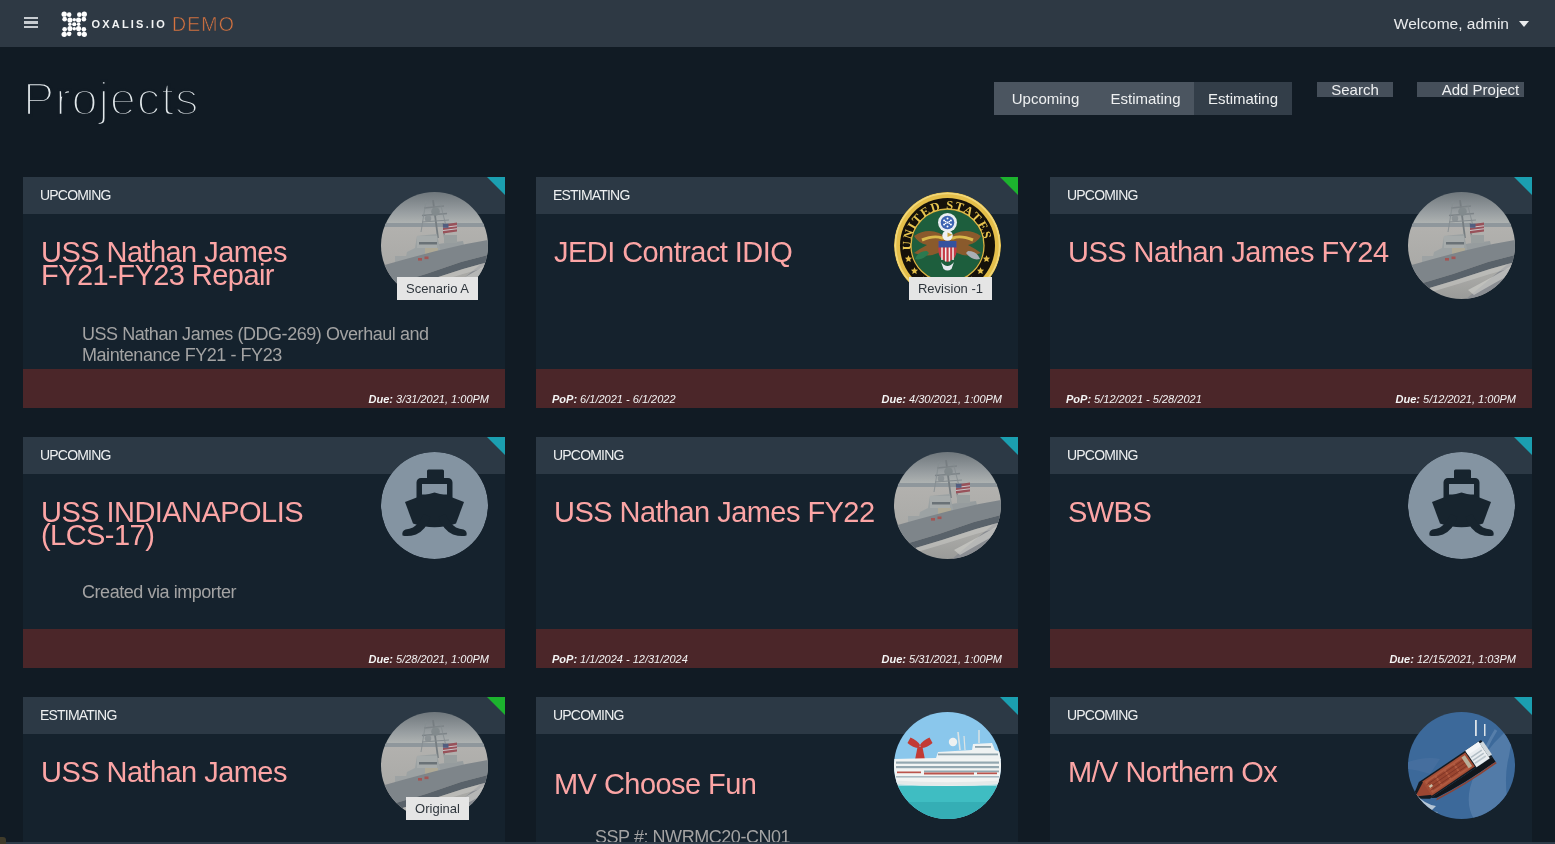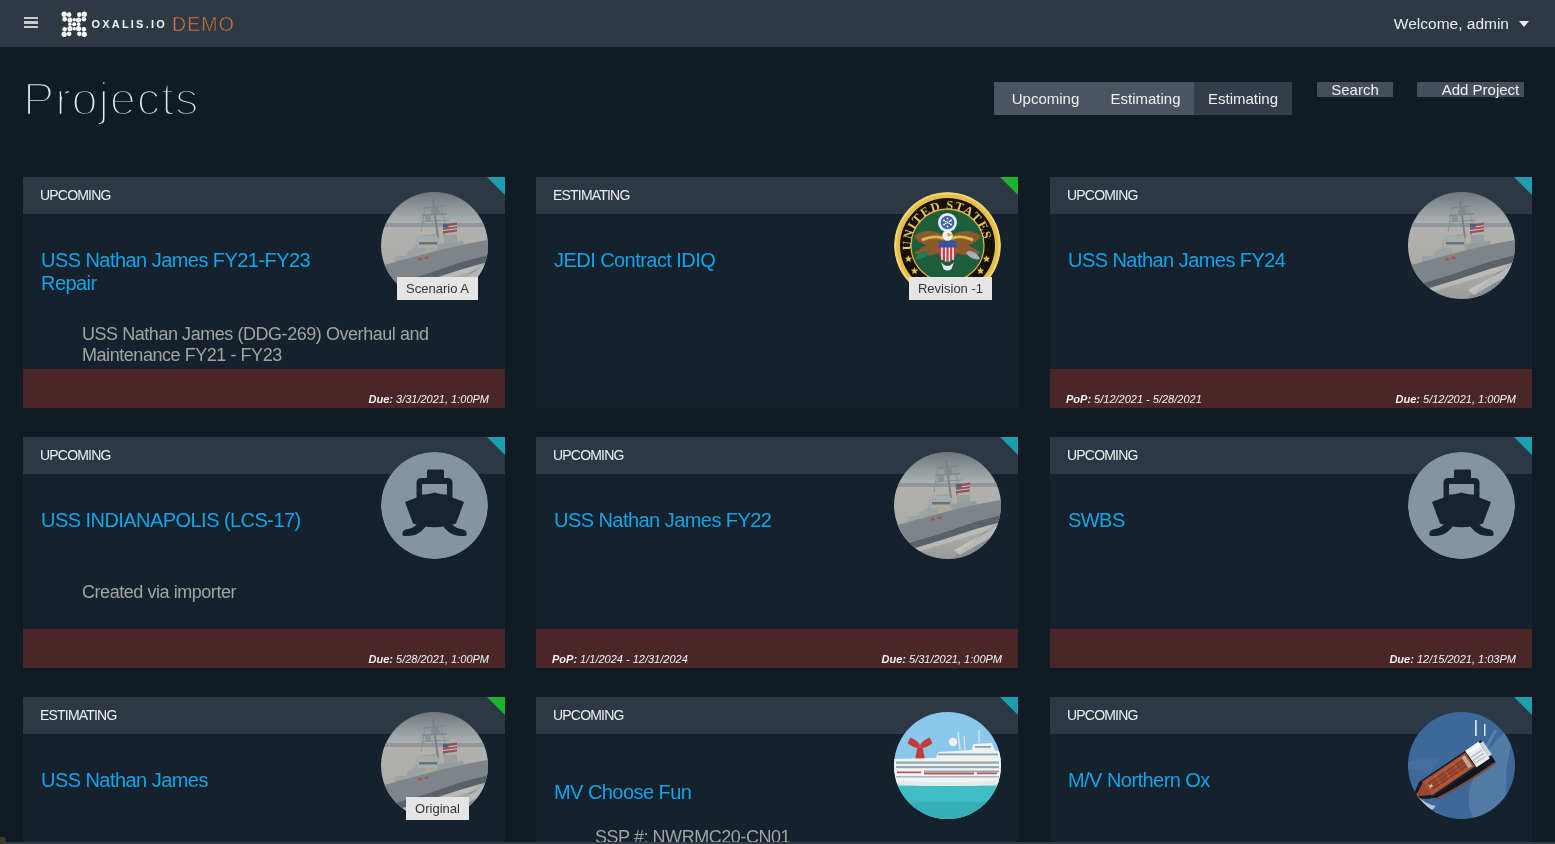--- a/index.html
+++ b/index.html
@@ -17,21 +17,21 @@
 .btngroup { position:absolute; top:82px; left:994px; height:33px; display:flex; }
 .btngroup .seg { height:33px; display:flex; align-items:center; justify-content:center; color:#eef0f1; font-size:15px; }
 .seg.on { background:#4b5560; }
 .seg.off { background:#333e49; }
 .btn-search { left:1317px; width:76px; background:#454f5a; }
 .btn-add { left:1417px; width:107px; background:#454f5a;padding-left:20px; }
 .card { position:absolute; width:482px; height:231px; background:#15222d; }
 .card .head { position:absolute; left:0; top:0; width:100%; height:37px; background:#2c3945; color:#eef0f1; font-size:14px; letter-spacing:-0.8px; line-height:37px; padding-left:17px; }
 .card .tri { position:absolute; right:0; top:0; width:0; height:0; border-top:18px solid #1b9fb0; border-left:18px solid transparent; }
 .card .tri.green { border-top-color:#1cb32e; }
-.card .title { position:absolute; left:18px; top:72px; font-size:20px; letter-spacing:-0.55px; line-height:22.5px; color:#0ea5e9; }
+.card .title { position:absolute; left:18px; top:64px; font-size:29px; letter-spacing:-0.55px; line-height:22.5px; color:#fca5a5; }
 .card .desc { position:absolute; left:18px; font-size:18px; letter-spacing:-0.45px; color:#a3a3a3;margin-left:41px; }
 .card .foot { position:absolute; left:0; bottom:0; width:100%; height:39px; background:#4b2629; color:#f4f4f4; font-size:11px; display:flex; align-items:flex-end; padding:0 16px 3px 16px;font-style:italic; }
 .card .foot .pop { margin-right:auto; }
 .card .foot .due { margin-left:auto; }
 .avatar { position:absolute; top:15px; right:17px; width:107px; height:107px; border-radius:50%; overflow:hidden; }
 .badge { position:absolute; top:100px; left:361px; width:107px; text-align:center; font-size:13px; color:#2e353c; }
 .badge span, .badge { }
 .badge { display:flex; justify-content:center; }
 .badge::before { content:none; }
 .badge-inner { background:#e5e5e5; height:23px; line-height:23px; padding:0 9px; }
@@ -144,20 +144,24 @@
 <rect x="43.5" y="64.5" width="4" height="2.6" fill="#a35553"></rect>
 </svg></div>
 <div class="badge">
       <span class="badge-inner">Scenario A</span>
     </div>
 </div>
 <div class="card" style="left:536px; top:177px;">
 <div class="head">ESTIMATING</div>
     <div class="tri green"></div>
 <div class="title" style="width:340px;">JEDI Contract IDIQ</div>
+<div class="foot">
+      <span class="pop"><b>PoP:</b> 6/1/2021 - 6/1/2022</span>
+      <span class="due"><b>Due:</b> 4/30/2021, 1:00PM</span>
+    </div>
 <div class="avatar"><svg width="107" height="107" viewBox="0 0 107 107">
 <circle cx="53.5" cy="53.5" r="53.5" fill="#e5bf4a"></circle>
 <circle cx="53.5" cy="53.5" r="52" fill="none" stroke="#f1d87c" stroke-width="1.5"></circle>
 <circle cx="53.5" cy="53.5" r="47.5" fill="#15110a"></circle>
 <circle cx="53.5" cy="53.5" r="36" fill="#1d5e3d"></circle>
 <circle cx="53.5" cy="53.5" r="36.5" fill="none" stroke="#d8b545" stroke-width="1.3"></circle>
 <defs>
           <path id="arcup" d="M 18.5 64 A 36.5 36.5 0 1 1 88.5 64"></path>
         </defs>
 <text font-family="Liberation Serif" font-size="12.5" font-weight="bold" fill="#e8c54f" letter-spacing="1.2"><textPath href="#arcup" startOffset="6">UNITED STATES</textPath></text>

